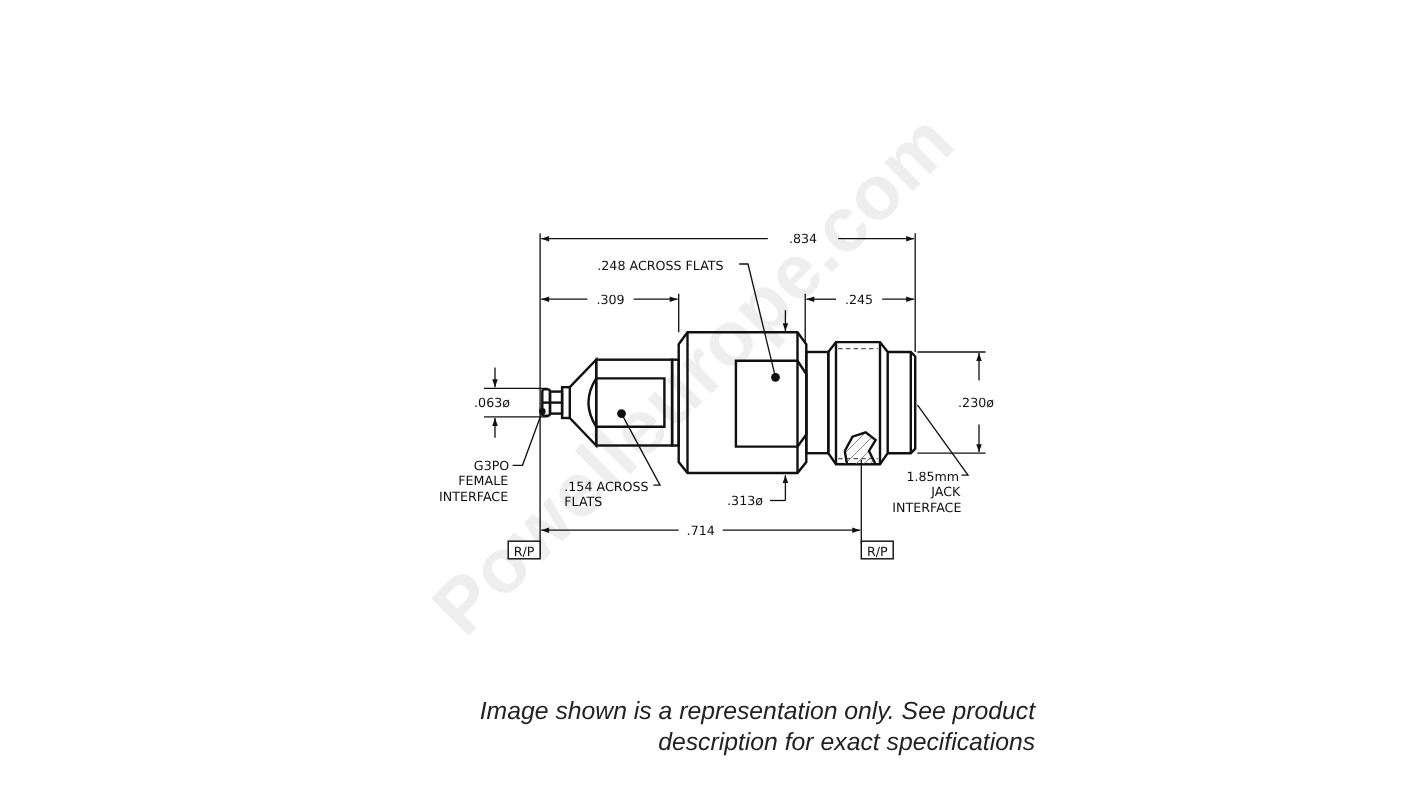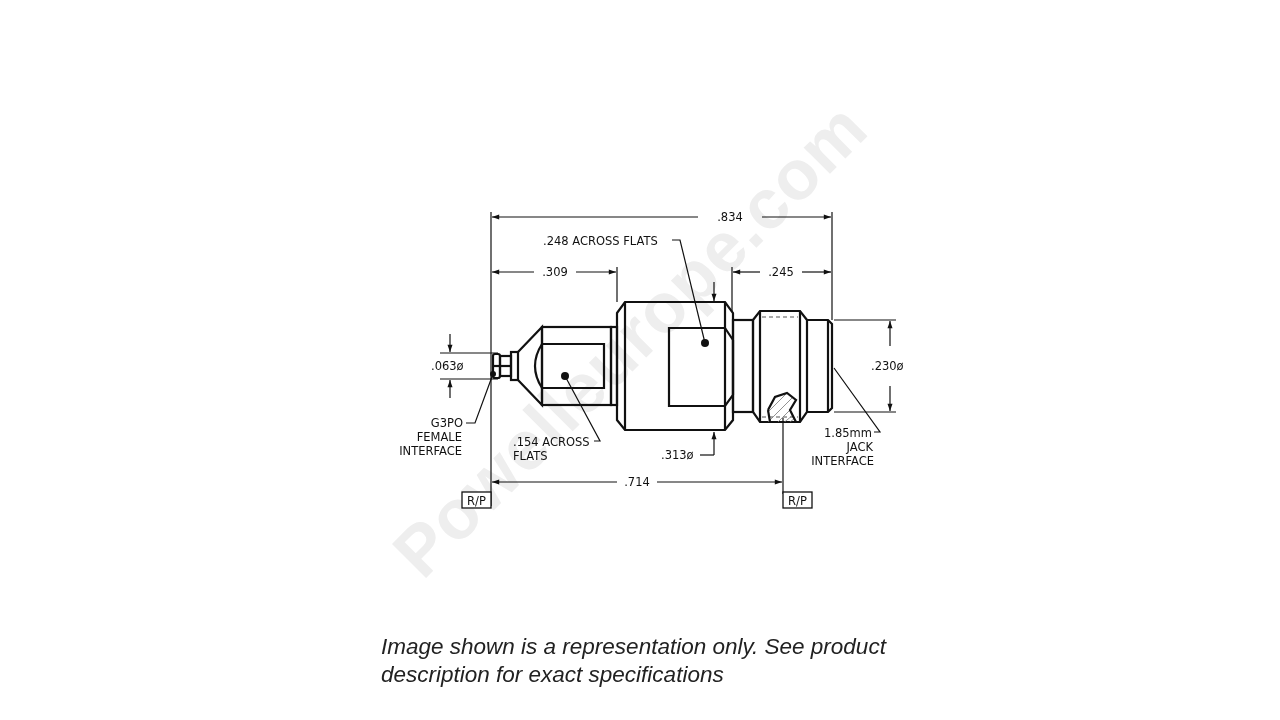--- a/index.html
+++ b/index.html
@@ -13,21 +13,21 @@
     }
     svg#drawing { position: absolute; left: 0; top: 0; }
     svg text { font-family: "DejaVu Sans", sans-serif; font-size: 11.5px; fill: #111; }
     .ln { stroke: #111; stroke-width: 2.2; fill: none; }
     .thin { stroke: #111; stroke-width: 1.2; fill: none; }
     .dash { stroke: #555; stroke-width: 1.1; stroke-dasharray: 4 3; fill: none; }
     .hatch { stroke: #777; stroke-width: 0.8; }
     #caption {
       position: absolute; left: 381px; top: 633px; width: 560px;
       font-family: "Liberation Sans", sans-serif; font-style: italic;
-      font-size: 22.5px; line-height: 28px; color: #222;
+      font-size: 22.5px; line-height: 28px; color: #222; text-align: right;
     }
   </style>
 </head>
 <body>
 
 <div id="stage">
 
   <div id="watermark">Powelleurope.com</div>
 
   <svg id="drawing" width="1280" height="720" viewBox="0 0 1280 720">

